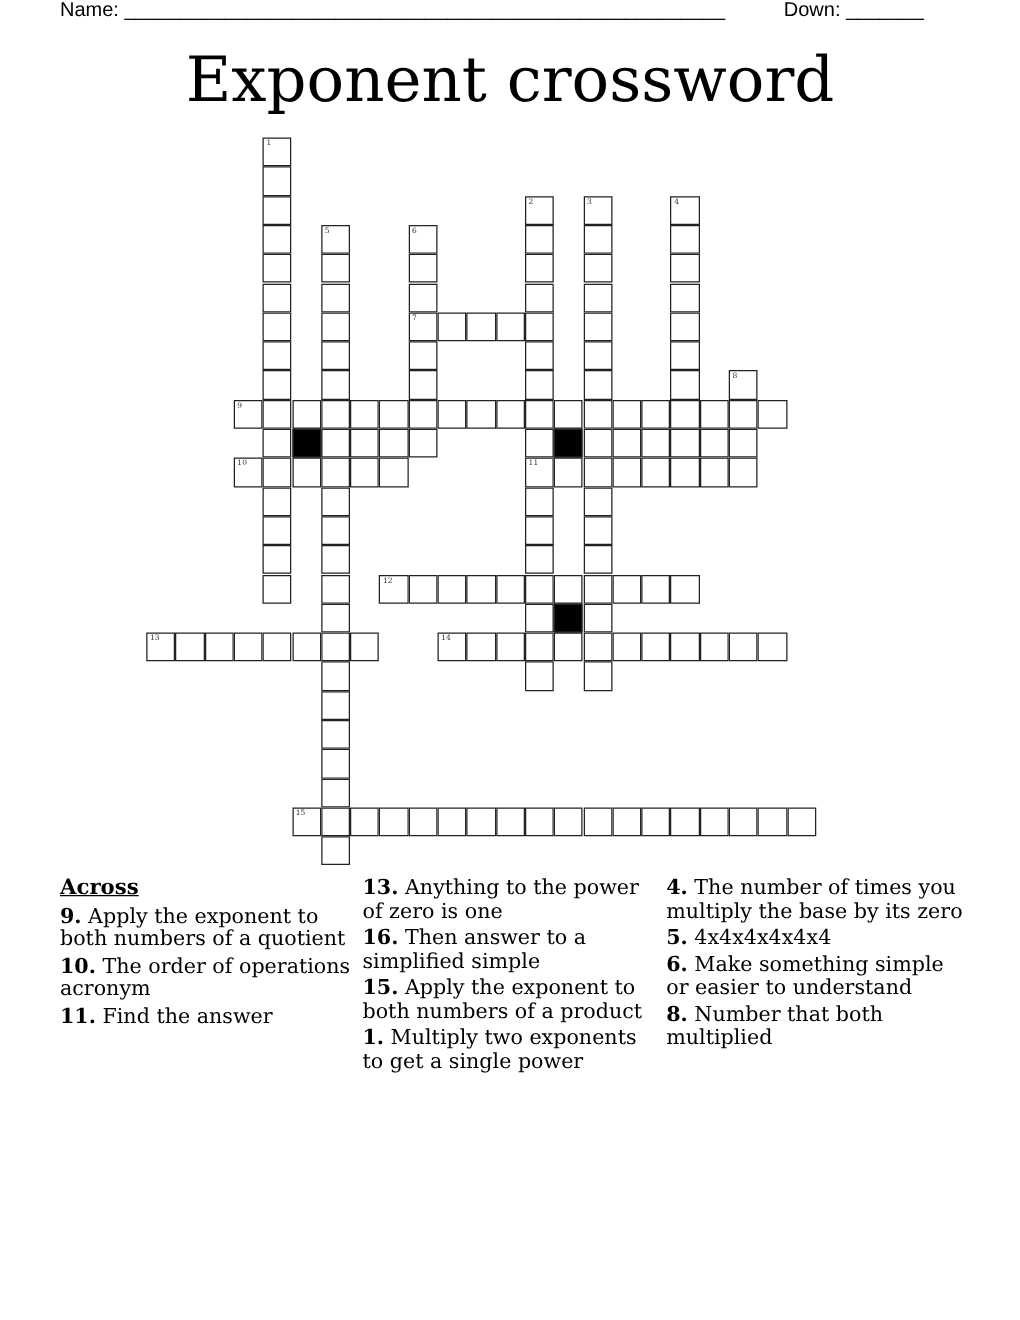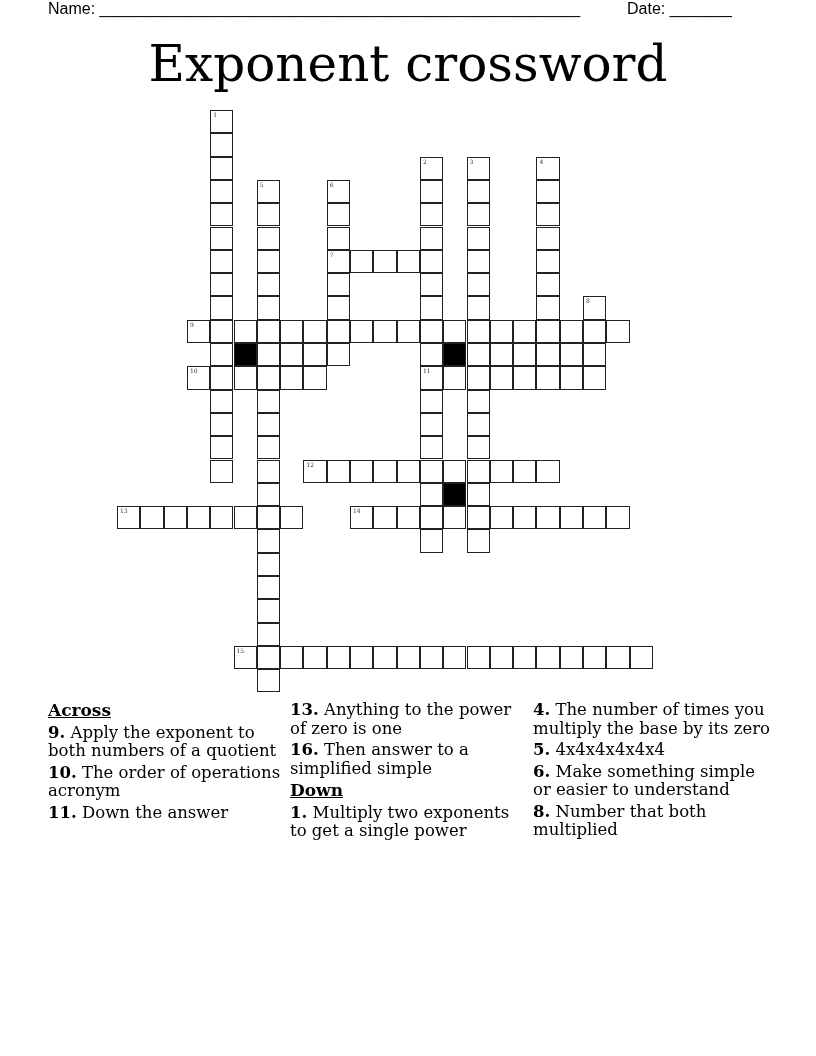--- a/index.html
+++ b/index.html
@@ -13,21 +13,21 @@
   .cell .num { position: absolute; top: 1px; left: 2px; font-family: "DejaVu Serif", serif; font-size: 6px; line-height: 6px; color: #333; }
   .clues { position: absolute; top: 701px; font-family: "DejaVu Serif", "Liberation Serif", serif; font-size: 16.5px; line-height: 18.5px; }
   .clues .heading { font-weight: bold; text-decoration: underline; font-size: 17px; margin-bottom: 4px; }
   .clue { margin-bottom: 3px; }
   .clue b { font-weight: bold; }
 </style>
 </head>
 <body>
 
 <div class="header-line">Name: ______________________________________________________</div>
-<div class="date-line">Date: _______</div>
+<div class="date-line">Down: _______</div>
 <div class="title">Exponent crossword</div>
 
 <div id="grid">
     <div class="cell" style="left: 210.2px; top: 110px;">
       <span class="num">1</span>
     </div>
     <div class="cell" style="left: 210.2px; top: 133.3px;"></div>
     <div class="cell" style="left: 210.2px; top: 156.6px;"></div>
     <div class="cell" style="left: 210.2px; top: 179.9px;"></div>
     <div class="cell" style="left: 210.2px; top: 203.2px;"></div>
@@ -221,27 +221,27 @@
     <div class="cell" style="left: 559.7px; top: 343px;"></div>
     <div class="cell black" style="left: 233.5px; top: 343px;"></div>
     <div class="cell black" style="left: 443.2px; top: 343px;"></div>
     <div class="cell black" style="left: 443.2px; top: 482.8px;"></div>
   </div>
 
 <div class="clues" style="left:48px; width:235px;">
   <div class="heading">Across</div>
   <div class="clue"><b>9.</b> <span>Apply the exponent to both numbers of a quotient</span></div>
   <div class="clue"><b>10.</b> <span>The order of operations acronym</span></div>
-  <div class="clue"><b>11.</b> <span>Down the answer</span></div>
+  <div class="clue"><b>11.</b> <span>Find the answer</span></div>
 </div>
 
 <div class="clues" style="left:290px; width:232px;">
   <div class="clue"><b>13.</b> <span>Anything to the power of zero is one</span></div>
   <div class="clue"><b>16.</b> <span>Then answer to a simplified simple</span></div>
-  <div class="heading">Down</div>
+  <div class="clue"><b>15.</b> <span>Apply the exponent to both numbers of a product</span></div>
   <div class="clue"><b>1.</b> <span>Multiply two exponents to get a single power</span></div>
 </div>
 
 <div class="clues" style="left:533px; width:240px;">
   <div class="clue"><b>4.</b> <span>The number of times you multiply the base by its zero</span></div>
   <div class="clue"><b>5.</b> <span>4x4x4x4x4x4</span></div>
   <div class="clue"><b>6.</b> <span>Make something simple or easier to understand</span></div>
   <div class="clue"><b>8.</b> <span>Number that both multiplied</span></div>
 </div>
 

